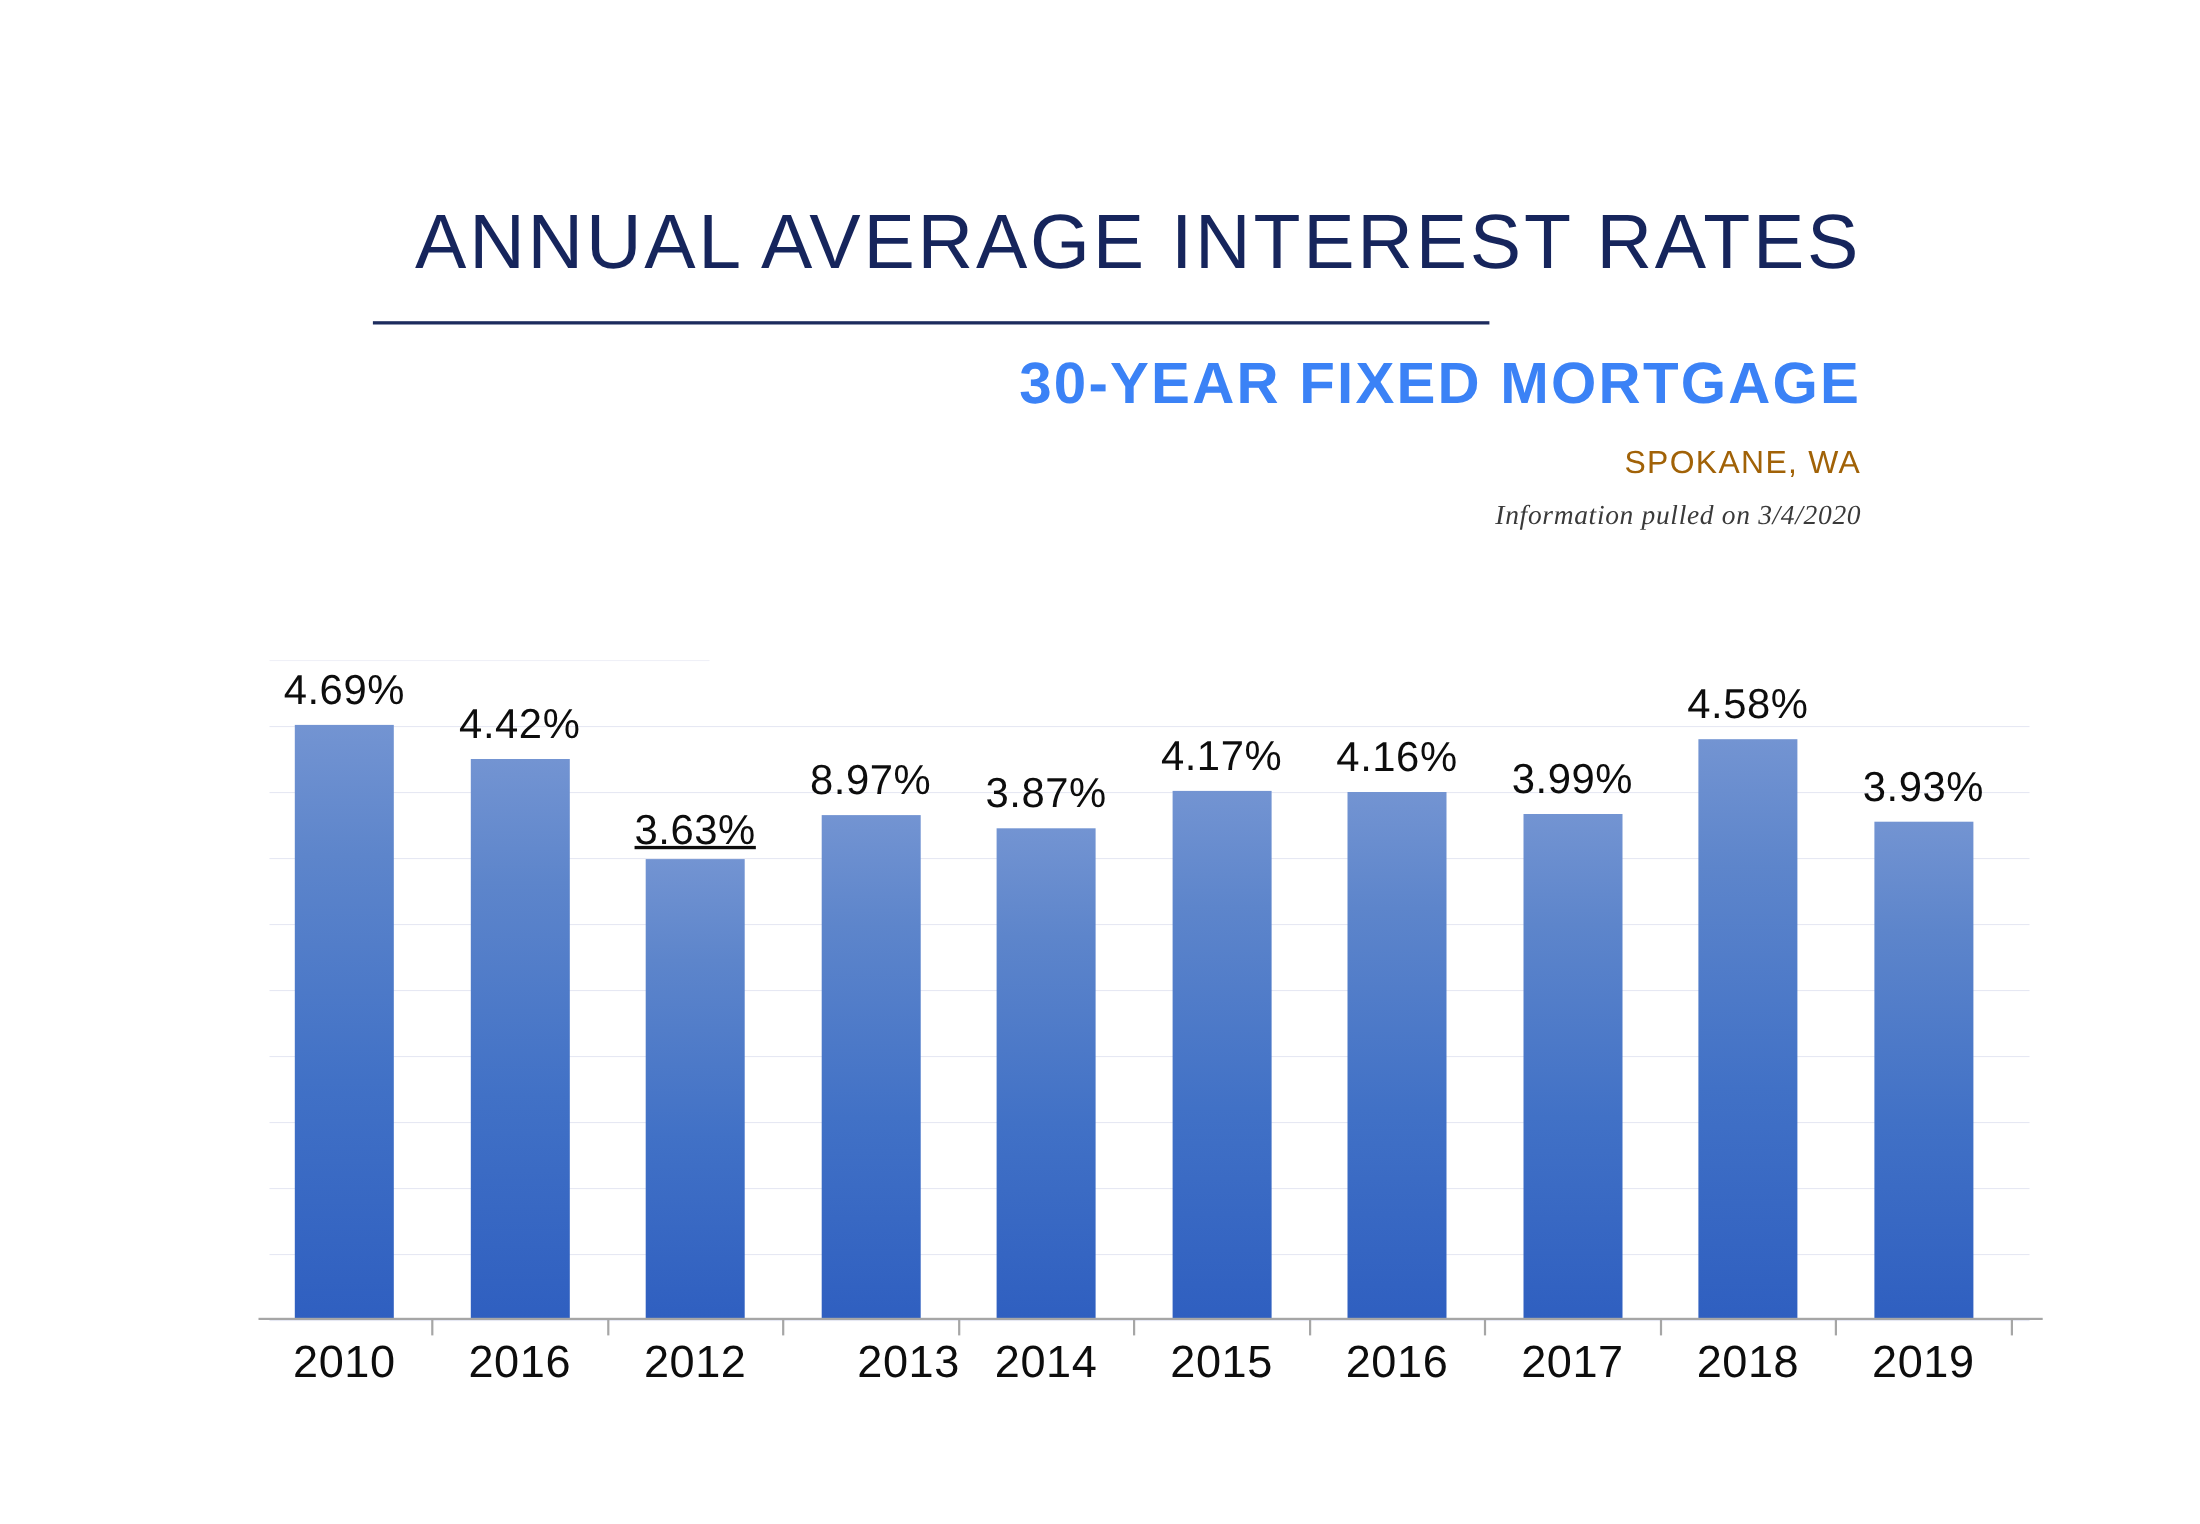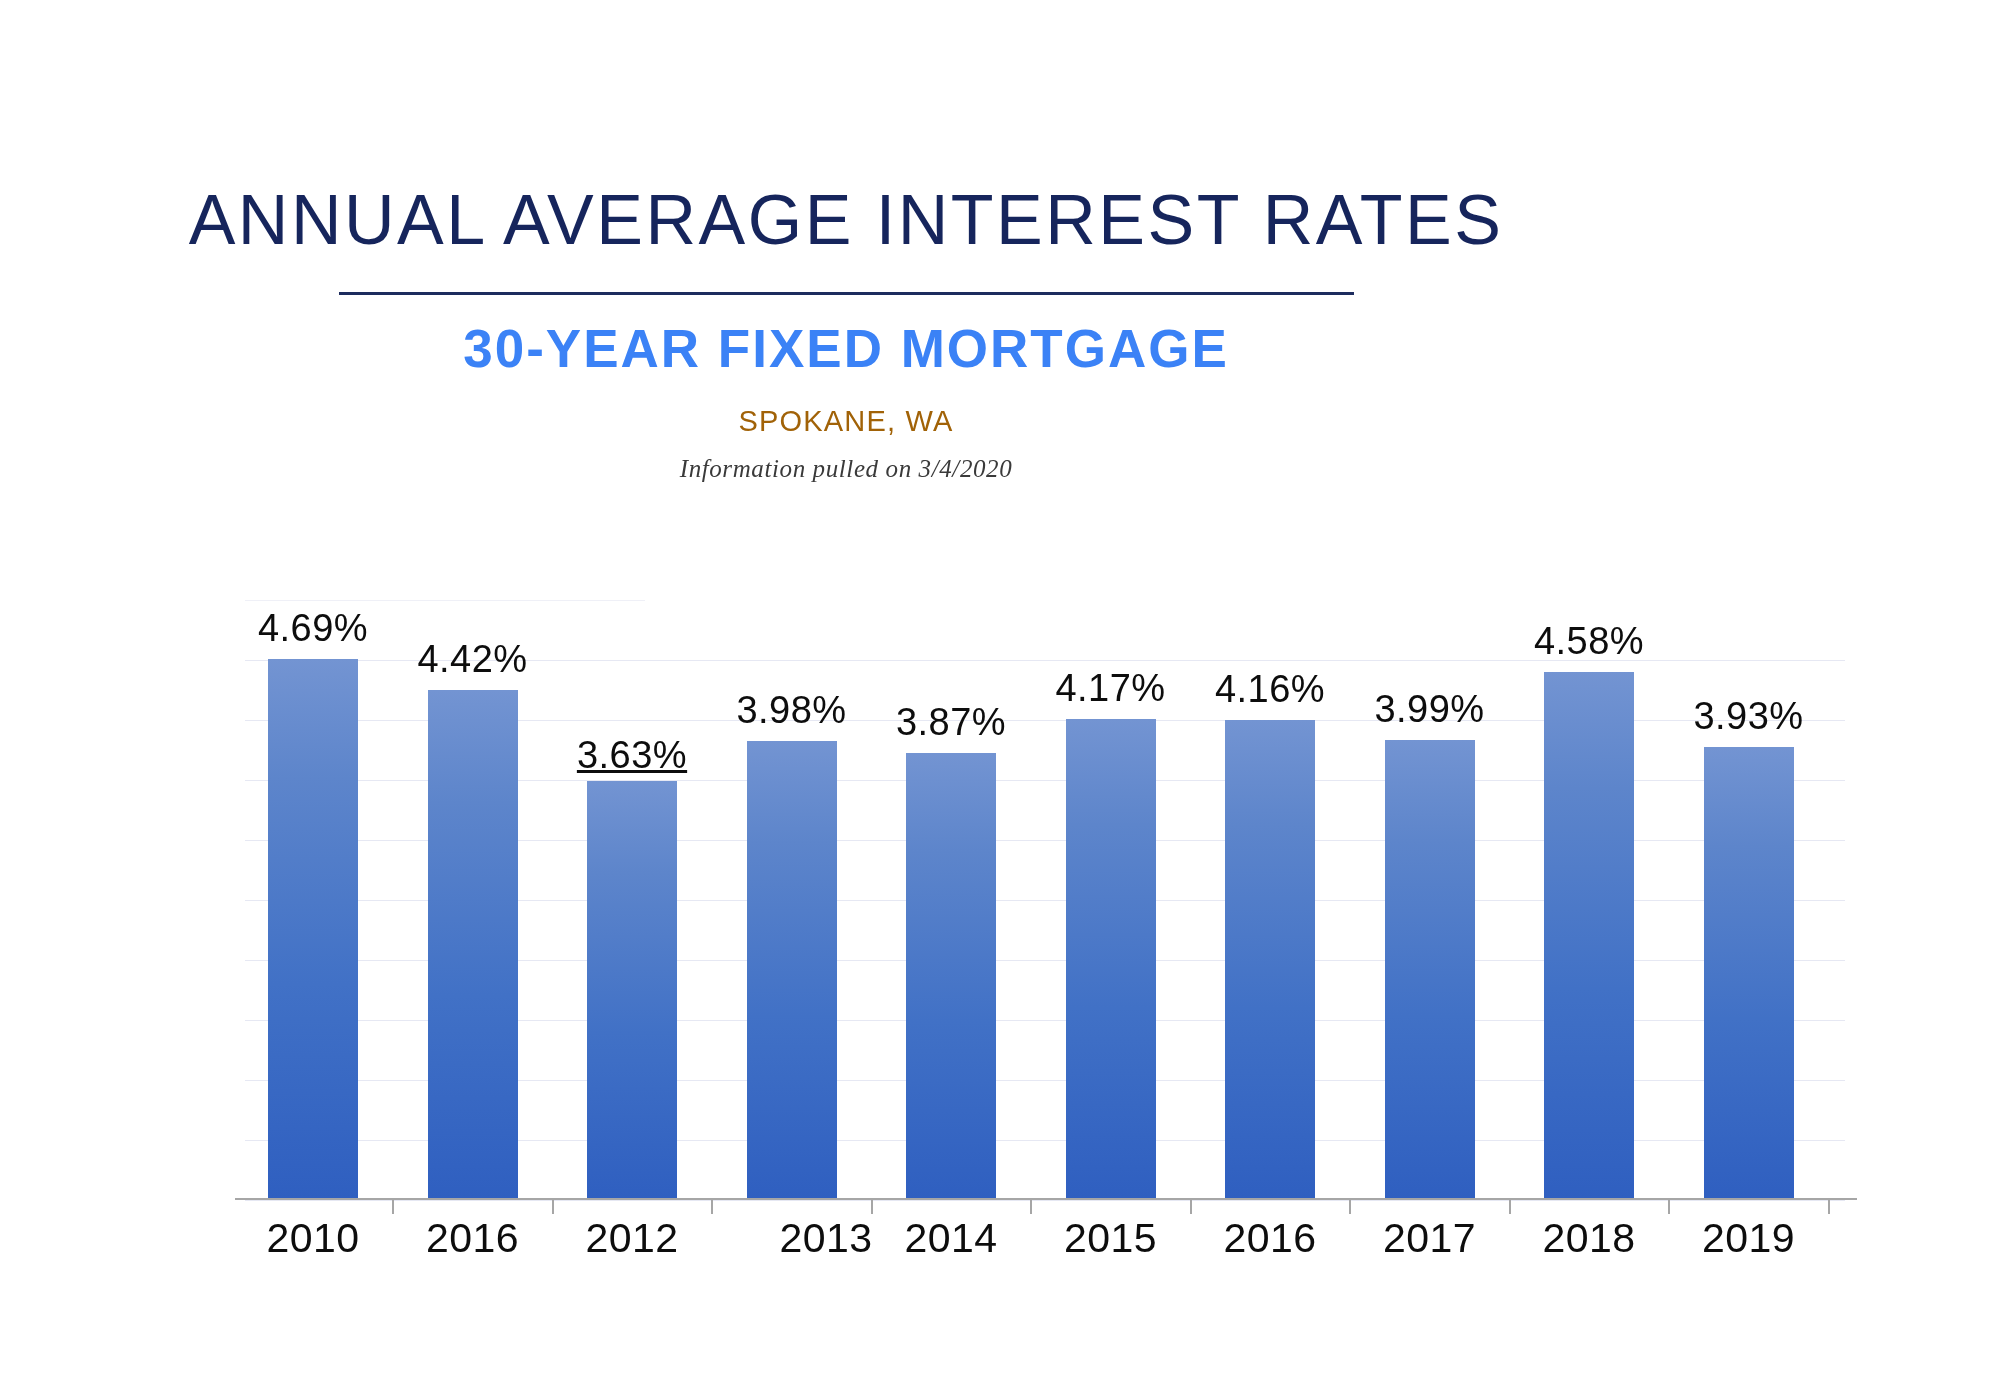--- a/index.html
+++ b/index.html
@@ -14,21 +14,21 @@
     overflow: hidden;
     position: relative;
   }
 
   
   .header {
     position: absolute;
     top: 0;
     left: 0;
     width: 1692px;
-    text-align: center;
+    text-align: right;
   }
   .chart-title {
     margin: 0;
     padding-top: 185px;
     font-family: "Liberation Sans", sans-serif;
     font-size: 70px;
     font-weight: 400;
     letter-spacing: 2.5px;
     color: #16255c;
     line-height: 1.0;
@@ -171,21 +171,21 @@
       <div class="gridline" style="top: 600px;"></div>
     </div>
   <div class="bars">
       <div class="bar" title="2010 4.69%" style="left: 33px; height: 541.154px;"></div>
       <div class="bar-label" style="left: -22px; bottom: 553.154px;">4.69%</div>
       <div class="bar" title="2011 4.42%" style="left: 192.5px; height: 510px;"></div>
       <div class="bar-label" style="left: 137.5px; bottom: 522px;">4.42%</div>
       <div class="bar" title="2012 3.63%" style="left: 352px; height: 418.846px;"></div>
       <div class="bar-label" style="left: 297px; bottom: 426px; text-decoration: underline;">3.63%</div>
       <div class="bar" title="2013 3.98%" style="left: 511.5px; height: 459.231px;"></div>
-      <div class="bar-label" style="left: 456.5px; bottom: 471.231px;">3.98%</div>
+      <div class="bar-label" style="left: 456.5px; bottom: 471.231px;">8.97%</div>
       <div class="bar" title="2014 3.87%" style="left: 671px; height: 446.538px;"></div>
       <div class="bar-label" style="left: 616px; bottom: 458.538px;">3.87%</div>
       <div class="bar" title="2015 4.17%" style="left: 830.5px; height: 481.154px;"></div>
       <div class="bar-label" style="left: 775.5px; bottom: 493.154px;">4.17%</div>
       <div class="bar" title="2016 4.16%" style="left: 990px; height: 480px;"></div>
       <div class="bar-label" style="left: 935px; bottom: 492px;">4.16%</div>
       <div class="bar" title="2017 3.99%" style="left: 1149.5px; height: 460.385px;"></div>
       <div class="bar-label" style="left: 1094.5px; bottom: 472.385px;">3.99%</div>
       <div class="bar" title="2018 4.58%" style="left: 1309px; height: 528.462px;"></div>
       <div class="bar-label" style="left: 1254px; bottom: 540.462px;">4.58%</div>

